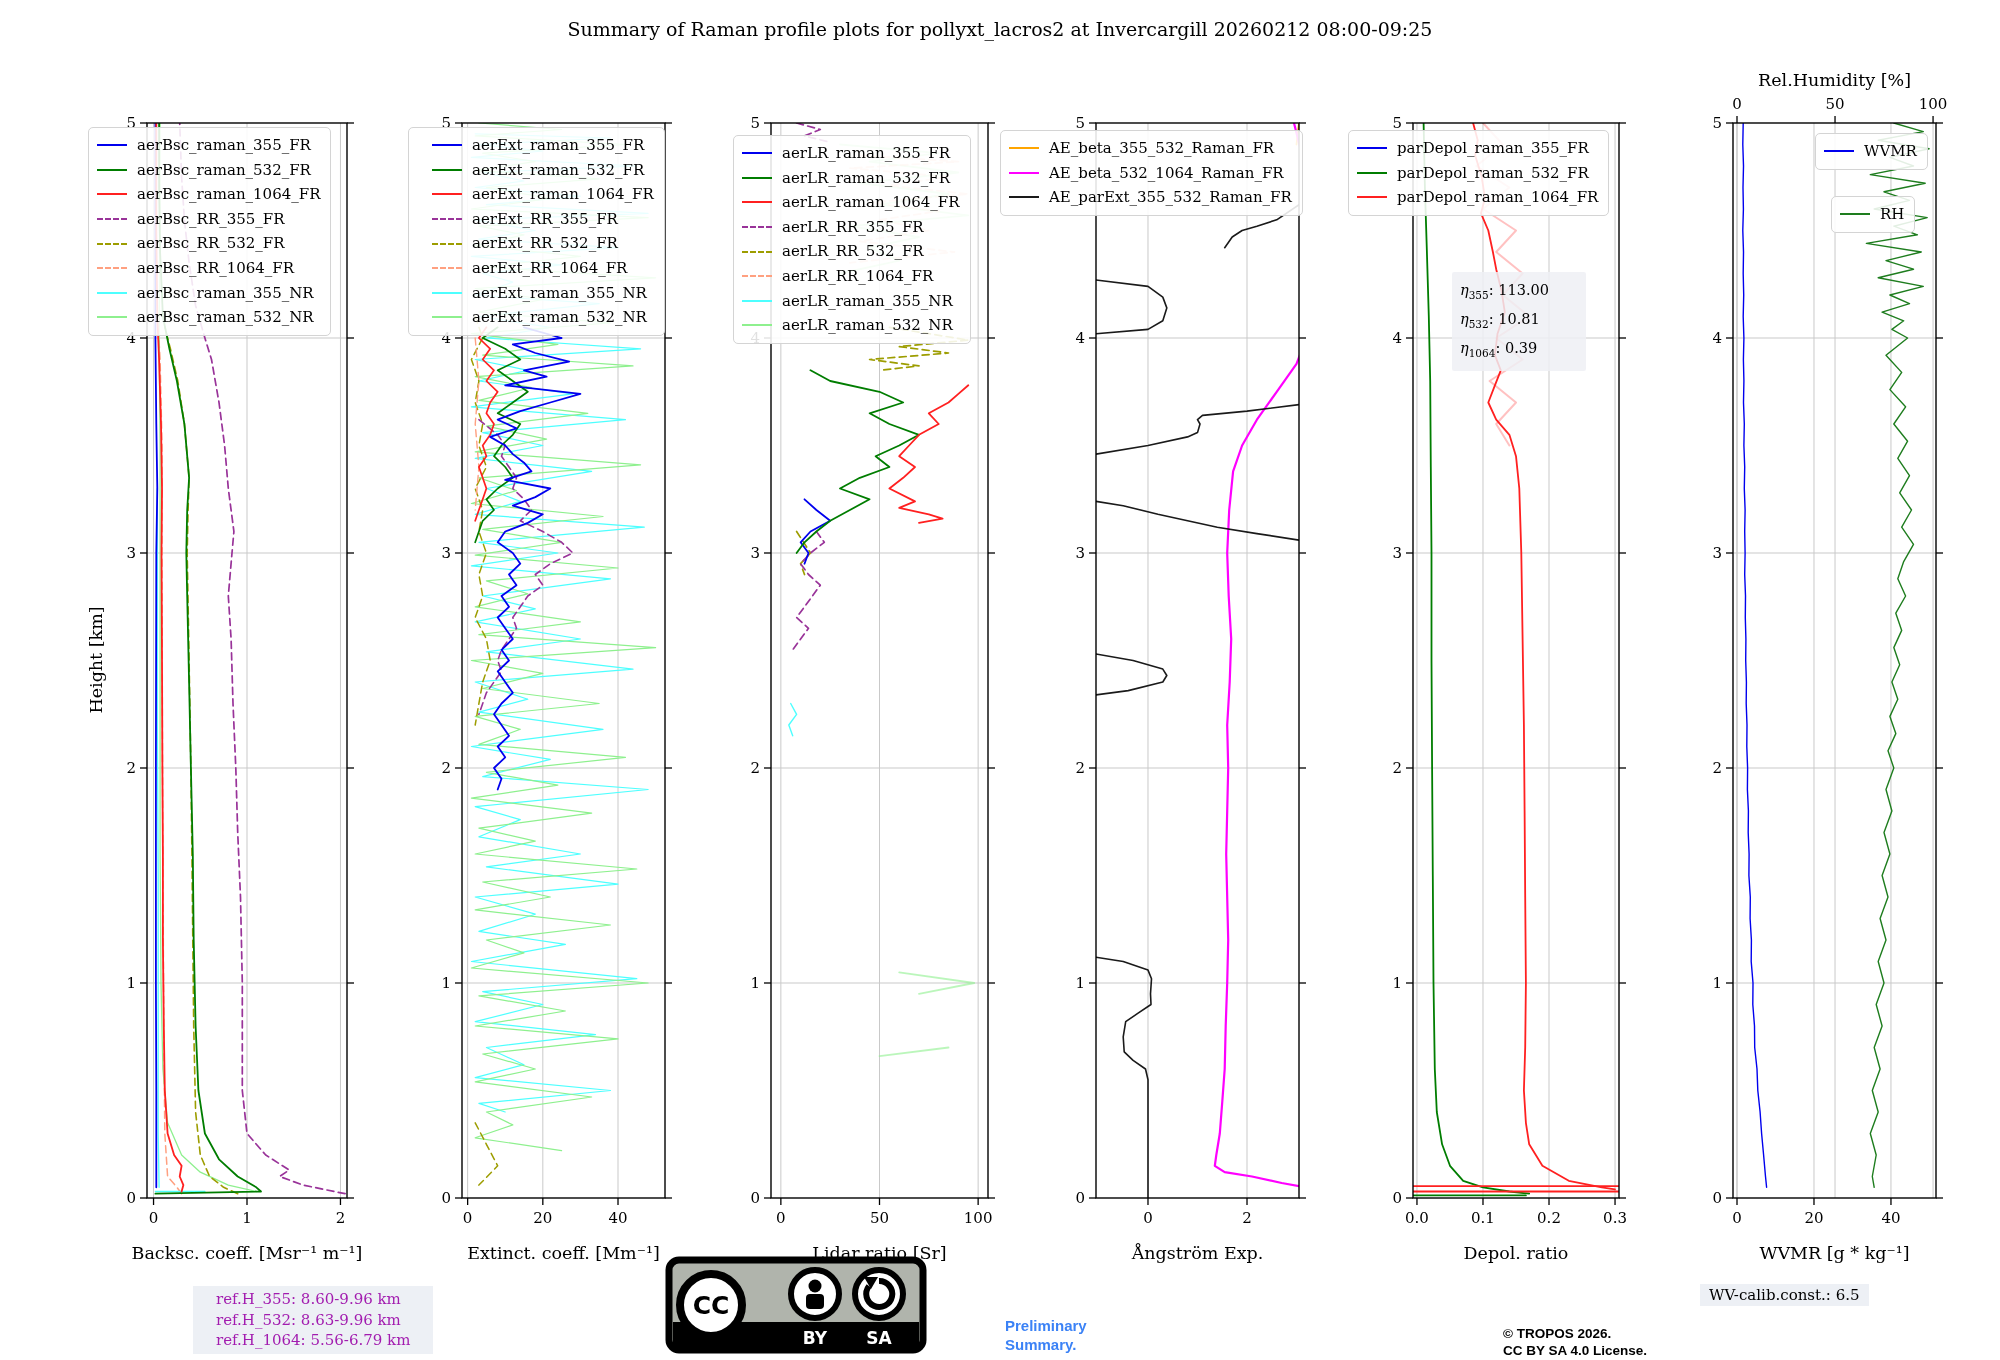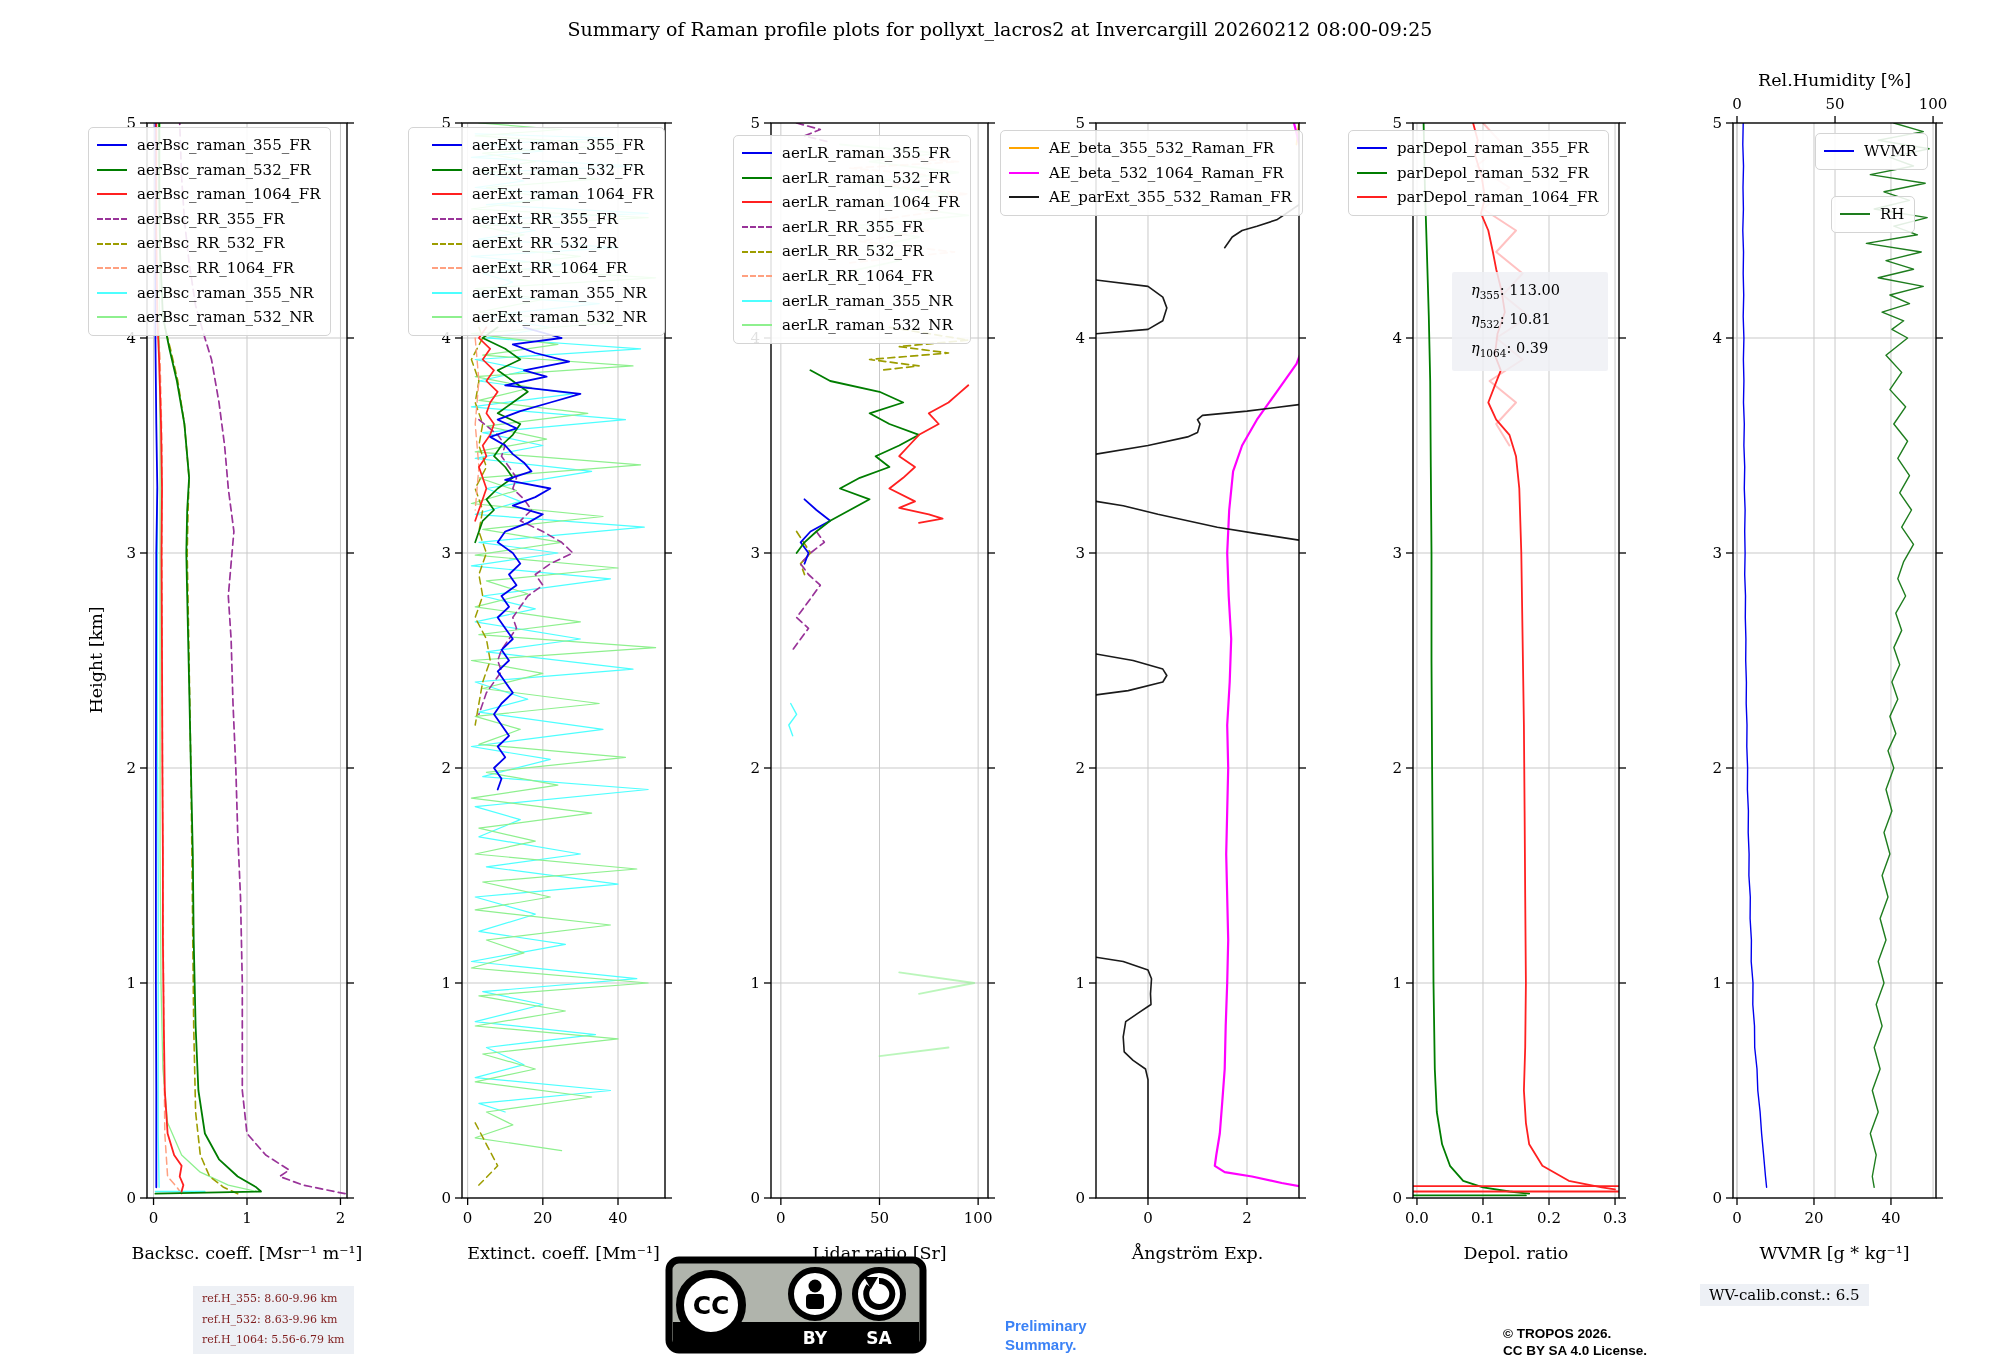--- a/index.html
+++ b/index.html
@@ -10,25 +10,25 @@
   .ylabel{position:absolute;left:96px;top:660px;transform:translate(-50%,-50%) rotate(-90deg);
           font-size:17.5px;white-space:nowrap;color:#000;}
   #plots{position:absolute;left:0;top:0;}
   #overlays{position:absolute;left:0;top:0;width:2000px;height:1360px;pointer-events:none;}
   .legend-box{position:absolute;background:rgba(255,255,255,0.88);border:1px solid #d4d4d4;
               border-radius:5px;padding:5px 10px 5px 8px;font-size:15px;color:#000;line-height:24.6px;
               white-space:nowrap;}
   .legend-row{display:flex;align-items:center;}
   .swatch{display:inline-block;width:30px;height:0;margin-right:10px;flex:0 0 30px;}
   .eta-box{position:absolute;left:1452px;top:272px;width:118px;background:rgba(238,240,245,0.85);
-           padding:6px 19px;font-size:14.5px;line-height:24px;color:#000;border-radius:2px;}
+           padding:6px 8px;font-size:14.5px;line-height:24px;color:#000;border-radius:2px;}
   .eta-box i{font-style:italic;}
   .eta-box sub{font-size:10.5px;}
-  .ref-box{position:absolute;left:193px;top:1286px;background:#edf0f5;padding:3px 9px;
-           font-size:11px;line-height:20.5px;color:#7f1d1d;}
+  .ref-box{position:absolute;left:193px;top:1286px;background:#edf0f5;padding:3px 23px;
+           font-size:15px;line-height:20.5px;color:#a21caf;}
   .wv-box{position:absolute;left:1700px;top:1284px;background:#edf0f5;padding:2px 9px;
           font-size:15px;color:#000;}
   .prelim{position:absolute;left:1005px;top:1316px;color:#3b82f6;
           font-family:"Liberation Sans",sans-serif;font-weight:bold;font-size:15px;line-height:19px;}
   .copyright{position:absolute;left:1503px;top:1325px;color:#000;
           font-family:"Liberation Sans",sans-serif;font-weight:bold;font-size:13.5px;line-height:17px;}
   .badge{position:absolute;left:665px;top:1256px;}
 </style>
 </head>
 <body>

